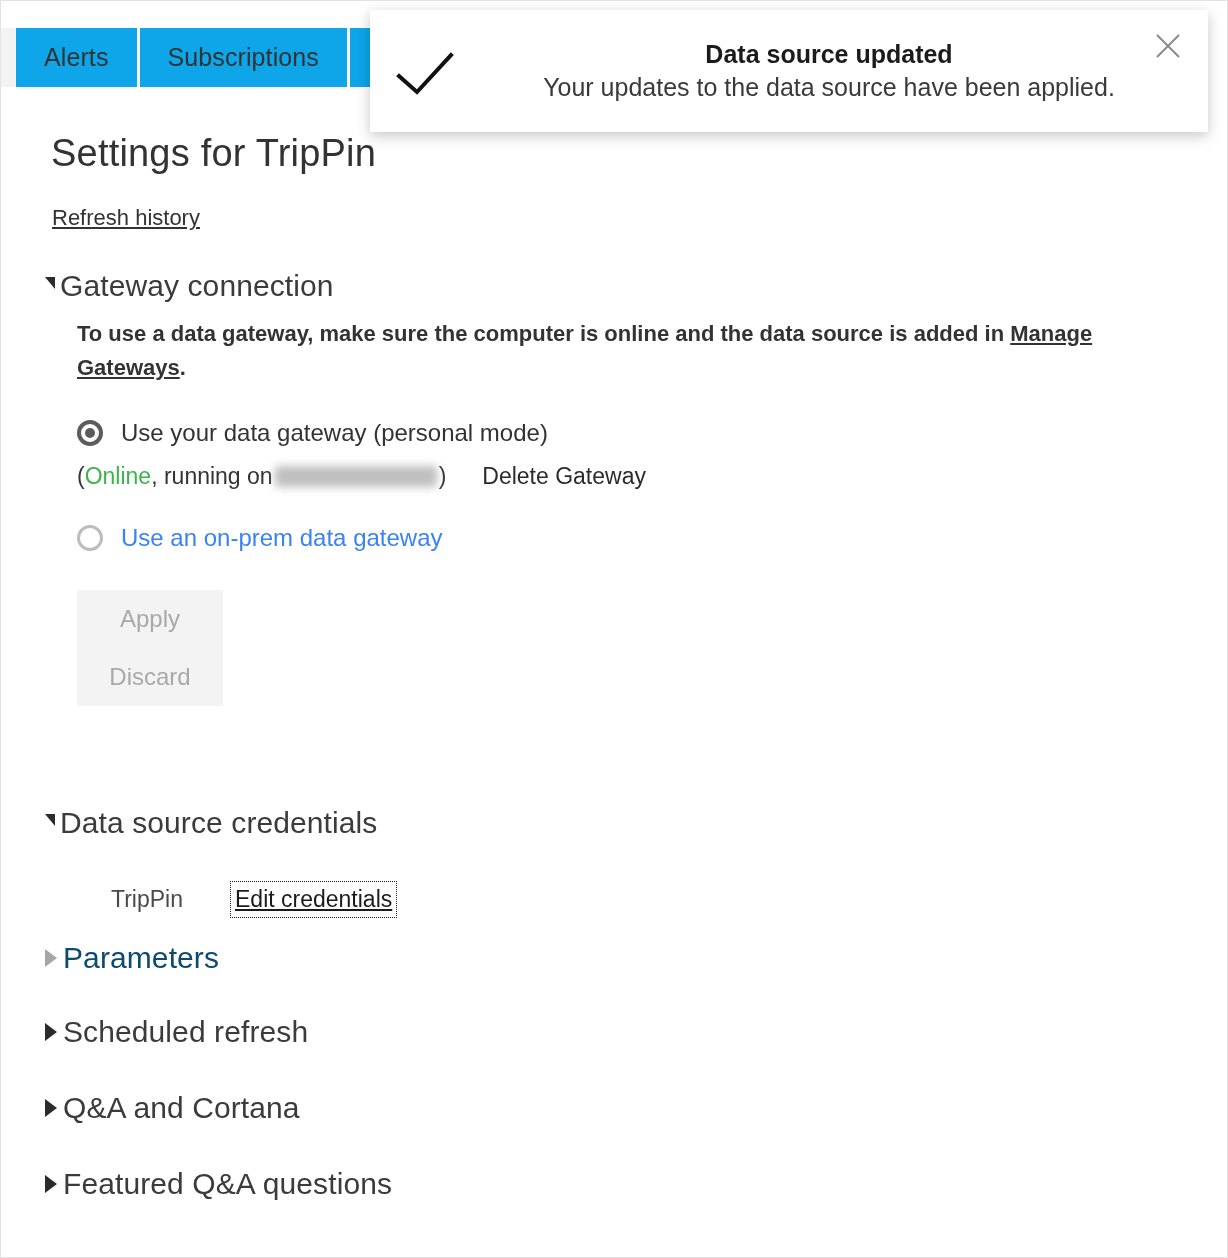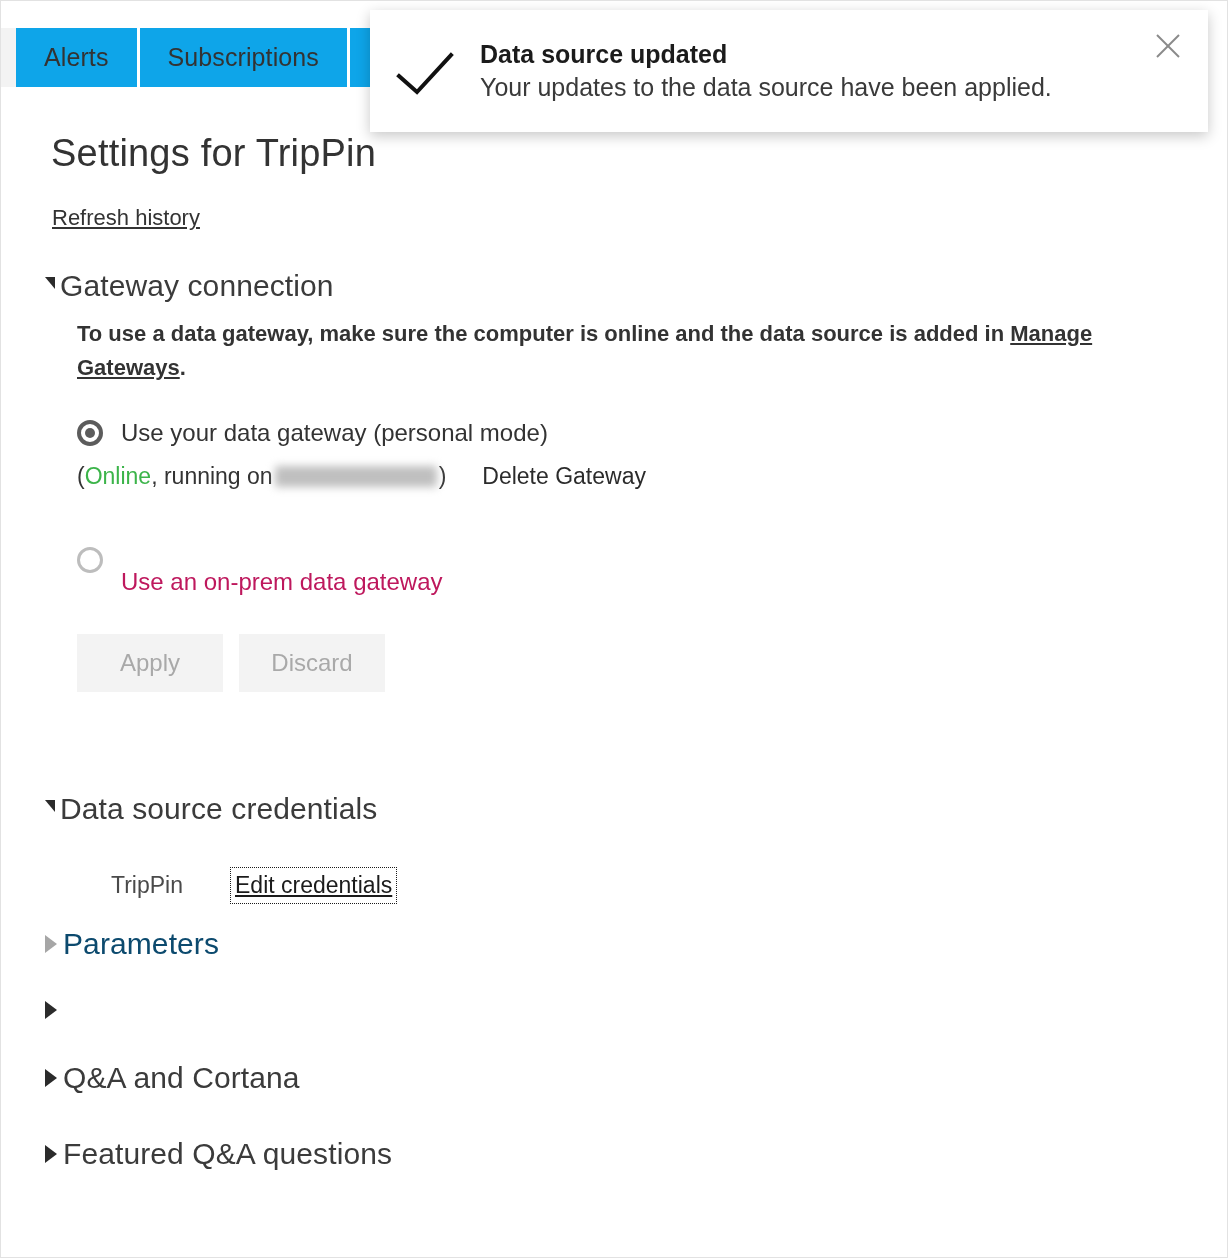--- a/index.html
+++ b/index.html
@@ -164,21 +164,21 @@
     background: #5c5c5c;
   }
   .radio.off {
     border: 3px solid #bdbdbd;
     background: #ffffff;
   }
   .radio-label {
     font-size: 24px;
     color: #333333;
   }
-  .radio-label.muted { color: #be185d; margin-top: 44px; }
+  .radio-label.muted { color: #3b82f6; }
 
   .status-row {
     display: flex;
     align-items: center;
     margin-top: 16px;
     font-size: 23px;
     color: #333333;
   }
   .status-green { color: #3cb44a; }
   .redacted {
@@ -195,20 +195,21 @@
     margin-left: 36px;
     font-size: 23px;
     color: #2b2b2b;
     cursor: pointer;
   }
 
   
   .btn-row {
     display: flex;
     margin-top: 38px;
+    flex-direction: column;
   }
   .btn {
     background: #f3f3f3;
     color: #a9a9a9;
     border: none;
     font-family: "Liberation Sans", sans-serif;
     font-size: 24px;
     width: 146px;
     height: 58px;
     margin-right: 16px;
@@ -250,21 +251,21 @@
     box-sizing: border-box;
   }
   .toast-check {
     width: 110px;
     flex: none;
     display: flex;
     align-items: center;
     justify-content: center;
     padding-top: 6px;
   }
-  .toast-text { flex: 1; padding-right: 30px; }
+  .toast-text { flex: 1; padding-right: 30px; text-align: center; }
   .toast-title {
     font-size: 25px;
     font-weight: bold;
     color: #1b1b1b;
     margin: 0 0 4px 0;
   }
   .toast-body {
     font-size: 25px;
     color: #3a3a3a;
     margin: 0;
@@ -348,20 +349,21 @@
     </div>
 
     
     <div class="section-head disabled" style="margin-top:28px">
       <span class="tri tri-collapsed muted"></span>
       <span class="section-title">Parameters</span>
     </div>
 
     <div class="section-head" style="margin-top:40px">
       <span class="tri tri-collapsed"></span>
+      <span class="section-title">Scheduled refresh</span>
     </div>
 
     <div class="section-head" style="margin-top:42px">
       <span class="tri tri-collapsed"></span>
       <span class="section-title">Q&amp;A and Cortana</span>
     </div>
 
     <div class="section-head" style="margin-top:42px">
       <span class="tri tri-collapsed"></span>
       <span class="section-title">Featured Q&amp;A questions</span>

